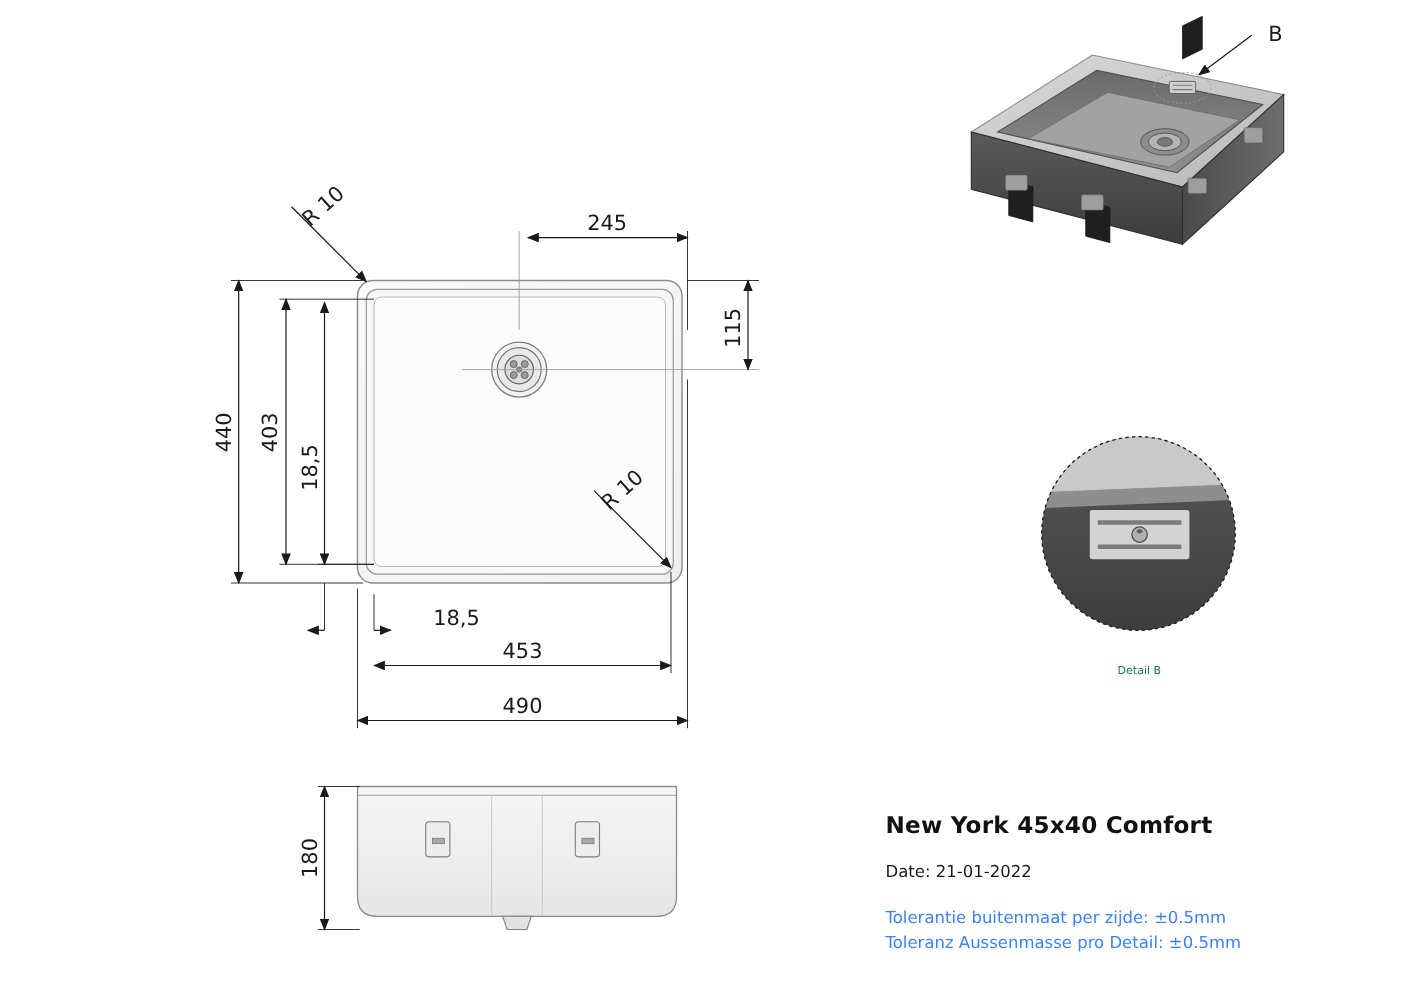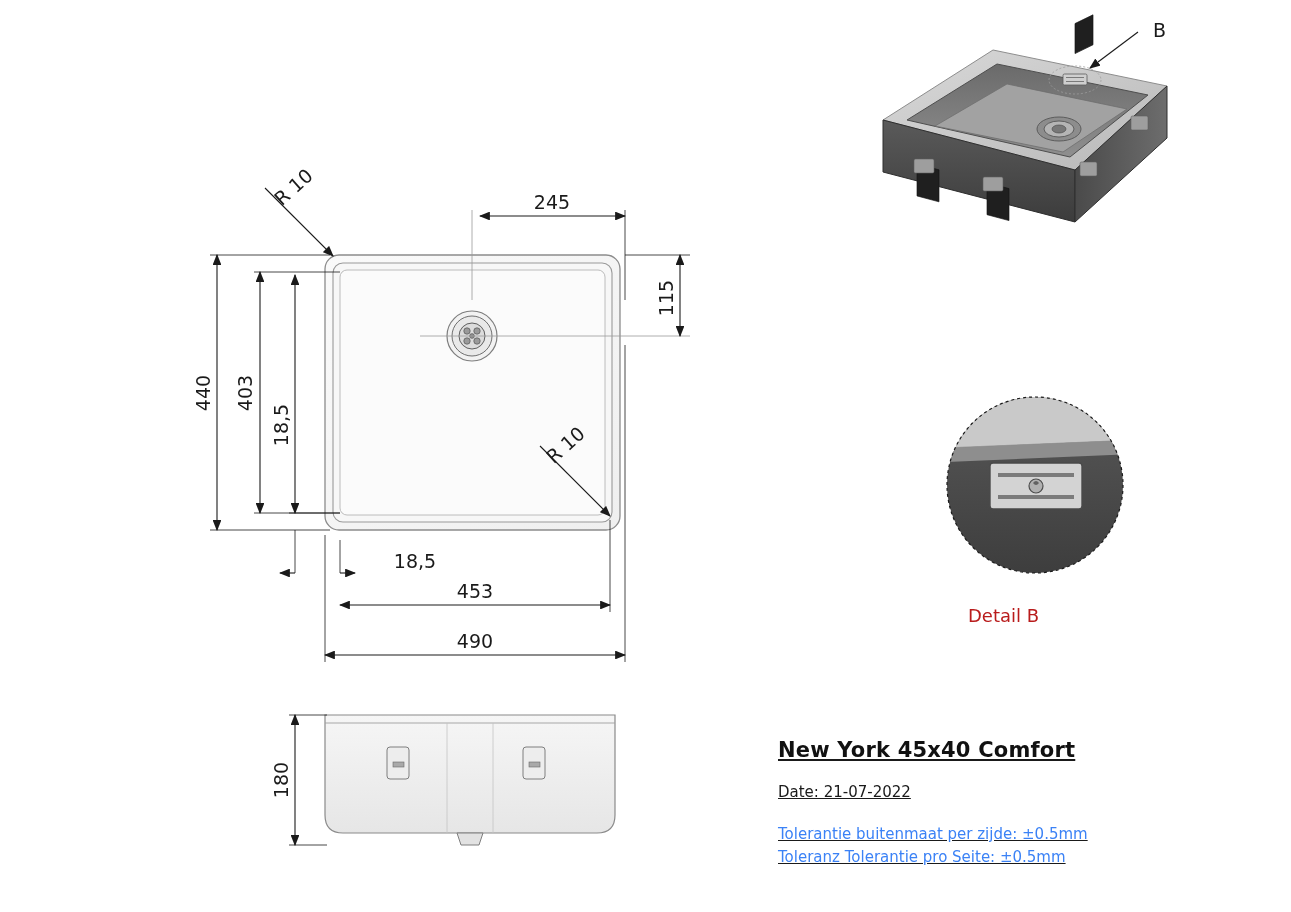--- a/index.html
+++ b/index.html
@@ -13,24 +13,23 @@
   }
   .sheet{position:absolute;inset:0;}
   svg{display:block;}
   .dimtext{
     font-family:"DejaVu Sans", sans-serif;
     font-size:19px;
     fill:#1a1a1a;
   }
   .title-block{
     position:absolute;
-    left:778px;
+    left:805px;
     top:738px;
     width:470px;
-    text-decoration:underline;
   }
   .title-block h1{
     margin:0;
     font-size:21px;
     font-weight:bold;
     letter-spacing:0.2px;
     color:#111;
     font-family:"DejaVu Sans", sans-serif;
   }
   .title-block .date{
@@ -39,24 +38,24 @@
     color:#1a1a1a;
   }
   .title-block .tol{
     margin-top:22px;
     font-size:15px;
     line-height:1.52;
     color:#3b82f6;
   }
   .detail-caption{
     position:absolute;
-    left:968px;
+    left:1016px;
     top:605px;
-    font-size:18px;
-    color:#b91c1c;
+    font-size:10px;
+    color:#15803d;
   }
 </style>
 </head>
 <body>
 
 <div class="sheet">
 
   <svg width="720" height="700" style="position:absolute;left:170px;top:150px;">
     <defs>
       <marker id="arrEnd" markerWidth="10" markerHeight="8" refX="9" refY="4" orient="auto">
@@ -276,20 +275,20 @@
         <path d="M103,98 q3,-4 6,0 q-3,4 -6,0 z" fill="#616161"></path>
       </g>
     </g>
     <circle cx="105" cy="100" r="88" fill="none" stroke="#1a1a1a" stroke-width="1.2" stroke-dasharray="3 3"></circle>
   </svg>
 
   <div class="detail-caption">Detail B</div>
 
   <div class="title-block">
     <h1>New York 45x40 Comfort</h1>
-    <div class="date">Date: 21-07-2022</div>
+    <div class="date">Date: 21-01-2022</div>
     <div class="tol">
       <div>Tolerantie buitenmaat per zijde: ±0.5mm</div>
-      <div>Toleranz Tolerantie pro Seite: ±0.5mm</div>
+      <div>Toleranz Aussenmasse pro Detail: ±0.5mm</div>
     </div>
   </div>
 
 </div>
 
 </body></html>

